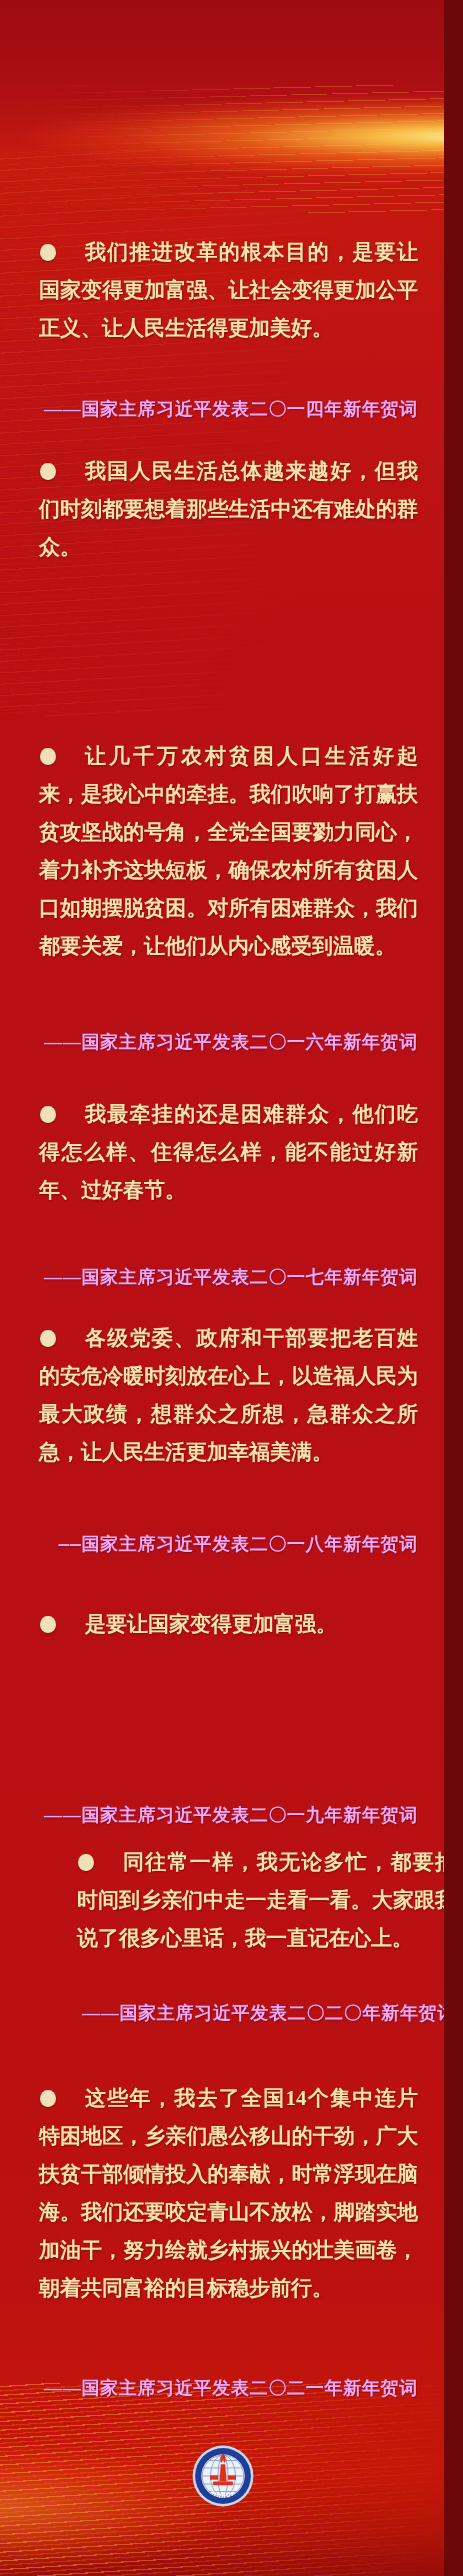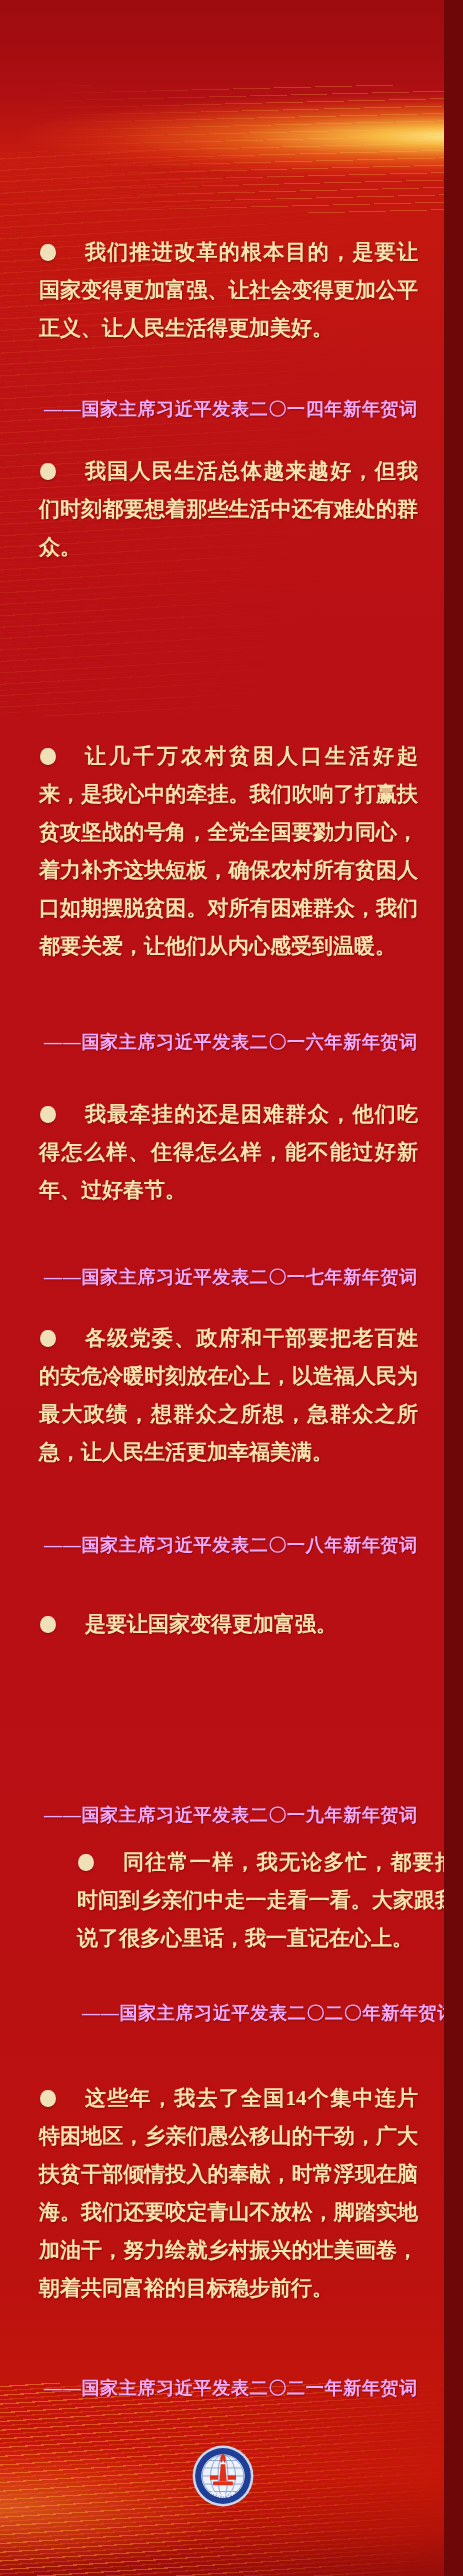--- a/index.html
+++ b/index.html
@@ -112,21 +112,21 @@
           <p>我最牵挂的还是困难群众，他们吃得怎么样、住得怎么样，能不能过好新年、过好春节。</p>
         </div>
     <div class="attr" style="top: 161px; margin-top: 8px;">——国家主席习近平发表二〇一七年新年贺词</div>
   </section>
 
   <section class="quote" style="top: 1319px;">
     <span class="bullet"></span>
     <div class="paras">
           <p>各级党委、政府和干部要把老百姓的安危冷暖时刻放在心上，以造福人民为最大政绩，想群众之所想，急群众之所急，让人民生活更加幸福美满。</p>
         </div>
-    <div class="attr" style="top: 213px;">——国家主席习近平发表二〇一八年新年贺词</div>
+    <div class="attr" style="top: 213px; font-family: Liberation Mono, monospace;">——国家主席习近平发表二〇一八年新年贺词</div>
   </section>
 
   <section class="quote" style="top: 1605px;">
     <span class="bullet"></span>
     <div class="paras">
           <p>是要让国家变得更加富强。</p>
         </div>
     <div class="attr" style="top: 165px; margin-top: 32px;">——国家主席习近平发表二〇一九年新年贺词</div>
   </section>
 

